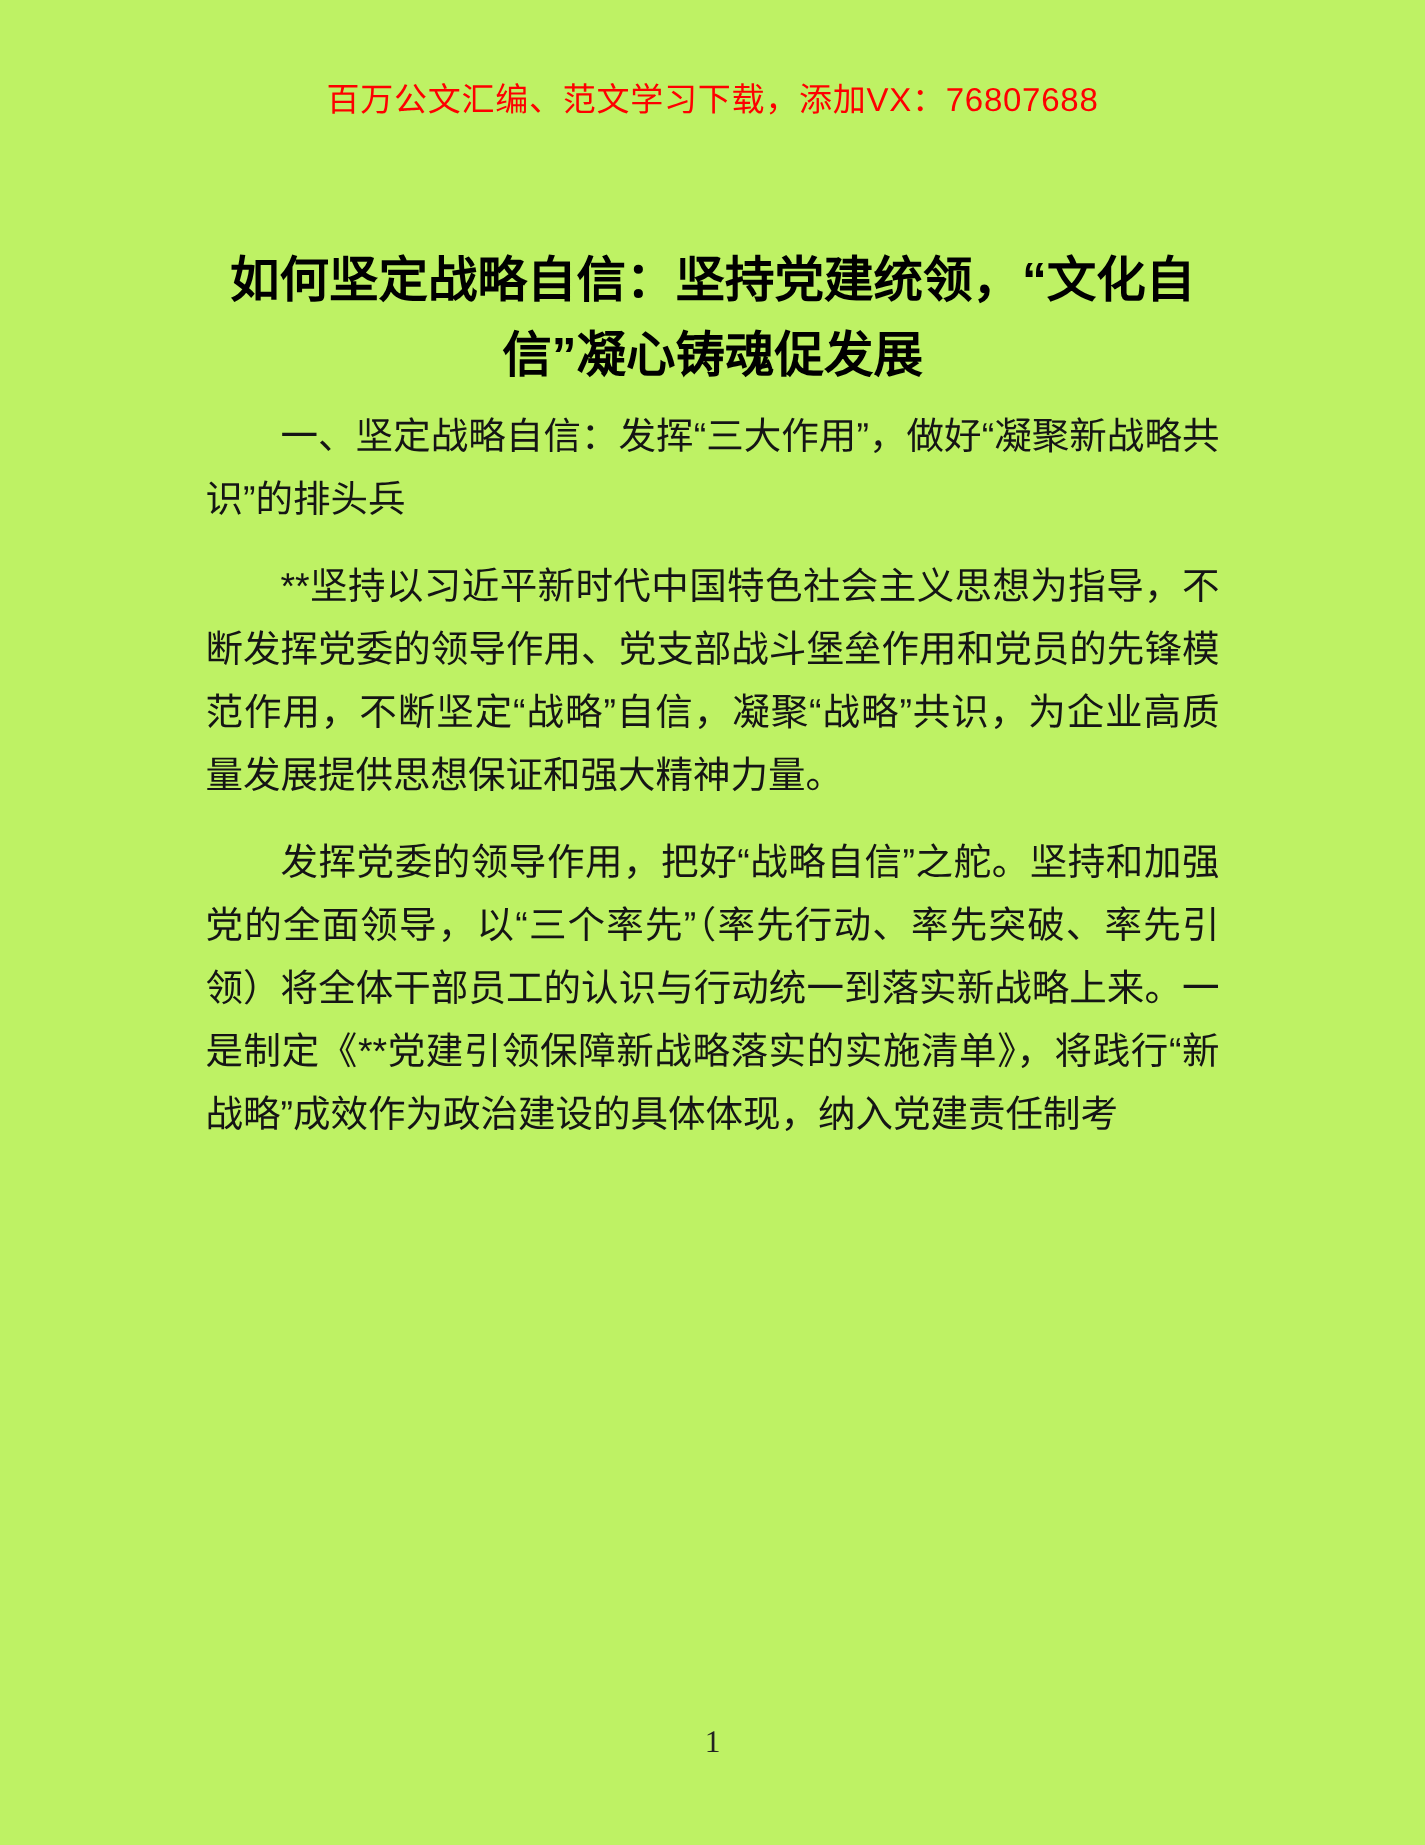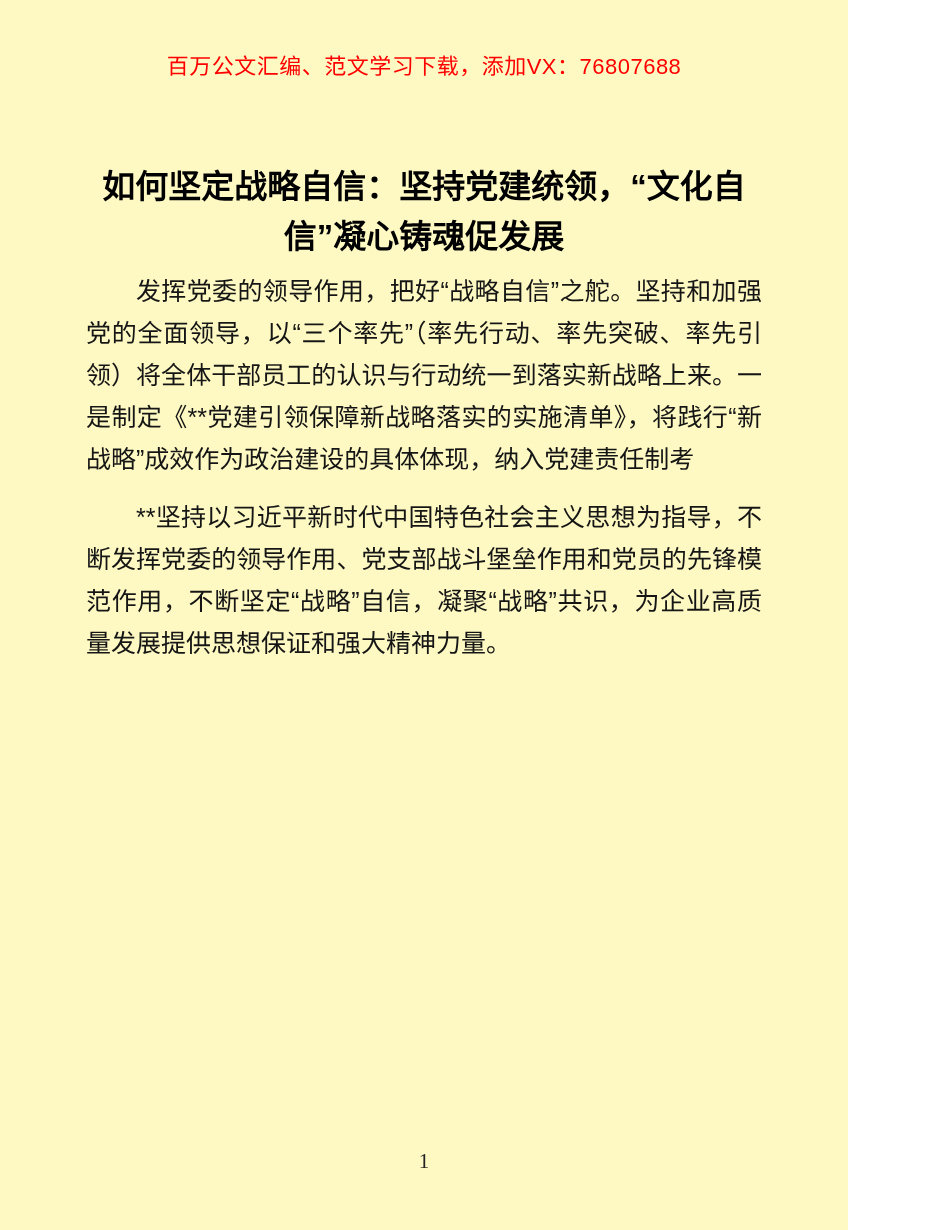--- a/index.html
+++ b/index.html
@@ -8,23 +8,23 @@
     background: #ffffff;
   }
   body {
     width: 950px;
     height: 1230px;
     font-family: "Liberation Sans", sans-serif;
     color: #151515;
   }
   .page {
     position: relative;
-    width: 848px;
+    width: 950px;
     height: 1230px;
-    background: #fef9c3;
+    background: #bef264;
     overflow: hidden;
   }
   .promo-header {
     padding-top: 54px;
     text-align: center;
     font-size: 22px;
     line-height: 26px;
     color: #fe0000;
     letter-spacing: 0.5px;
   }
@@ -79,22 +79,23 @@
 
 <div class="page">
 
   <div class="promo-header">百万公文汇编、范文学习下载，添加VX：76807688</div>
 
   <h1 class="doc-title">如何坚定战略自信：坚持党建统领，“文化自信”凝心铸魂促发展</h1>
 
   <div class="content">
 
 
+    <h2 class="section-heading">一、坚定战略自信：发挥“三大作用”，做好“凝聚新战略共识”的排头兵</h2>
+
+    <p class="para">**坚持以习近平新时代中国特色社会主义思想为指导，不断发挥党委的领导作用、党支部战斗堡垒作用和党员的先锋模范作用，不断坚定“战略”自信，凝聚“战略”共识，为企业高质量发展提供思想保证和强大精神力量。</p>
 
     <p class="para">发挥党委的领导作用，把好“战略自信”之舵。坚持和加强党的全面领导，以“三个率先”（率先行动、率先突破、率先引领）将全体干部员工的认识与行动统一到落实新战略上来。一是制定《**党建引领保障新战略落实的实施清单》，将践行“新战略”成效作为政治建设的具体体现，纳入党建责任制考</p>
-
-    <p class="para">**坚持以习近平新时代中国特色社会主义思想为指导，不断发挥党委的领导作用、党支部战斗堡垒作用和党员的先锋模范作用，不断坚定“战略”自信，凝聚“战略”共识，为企业高质量发展提供思想保证和强大精神力量。</p>
 
   </div>
 
   <div class="page-number">1</div>
 
 </div>
 
 </body></html>

